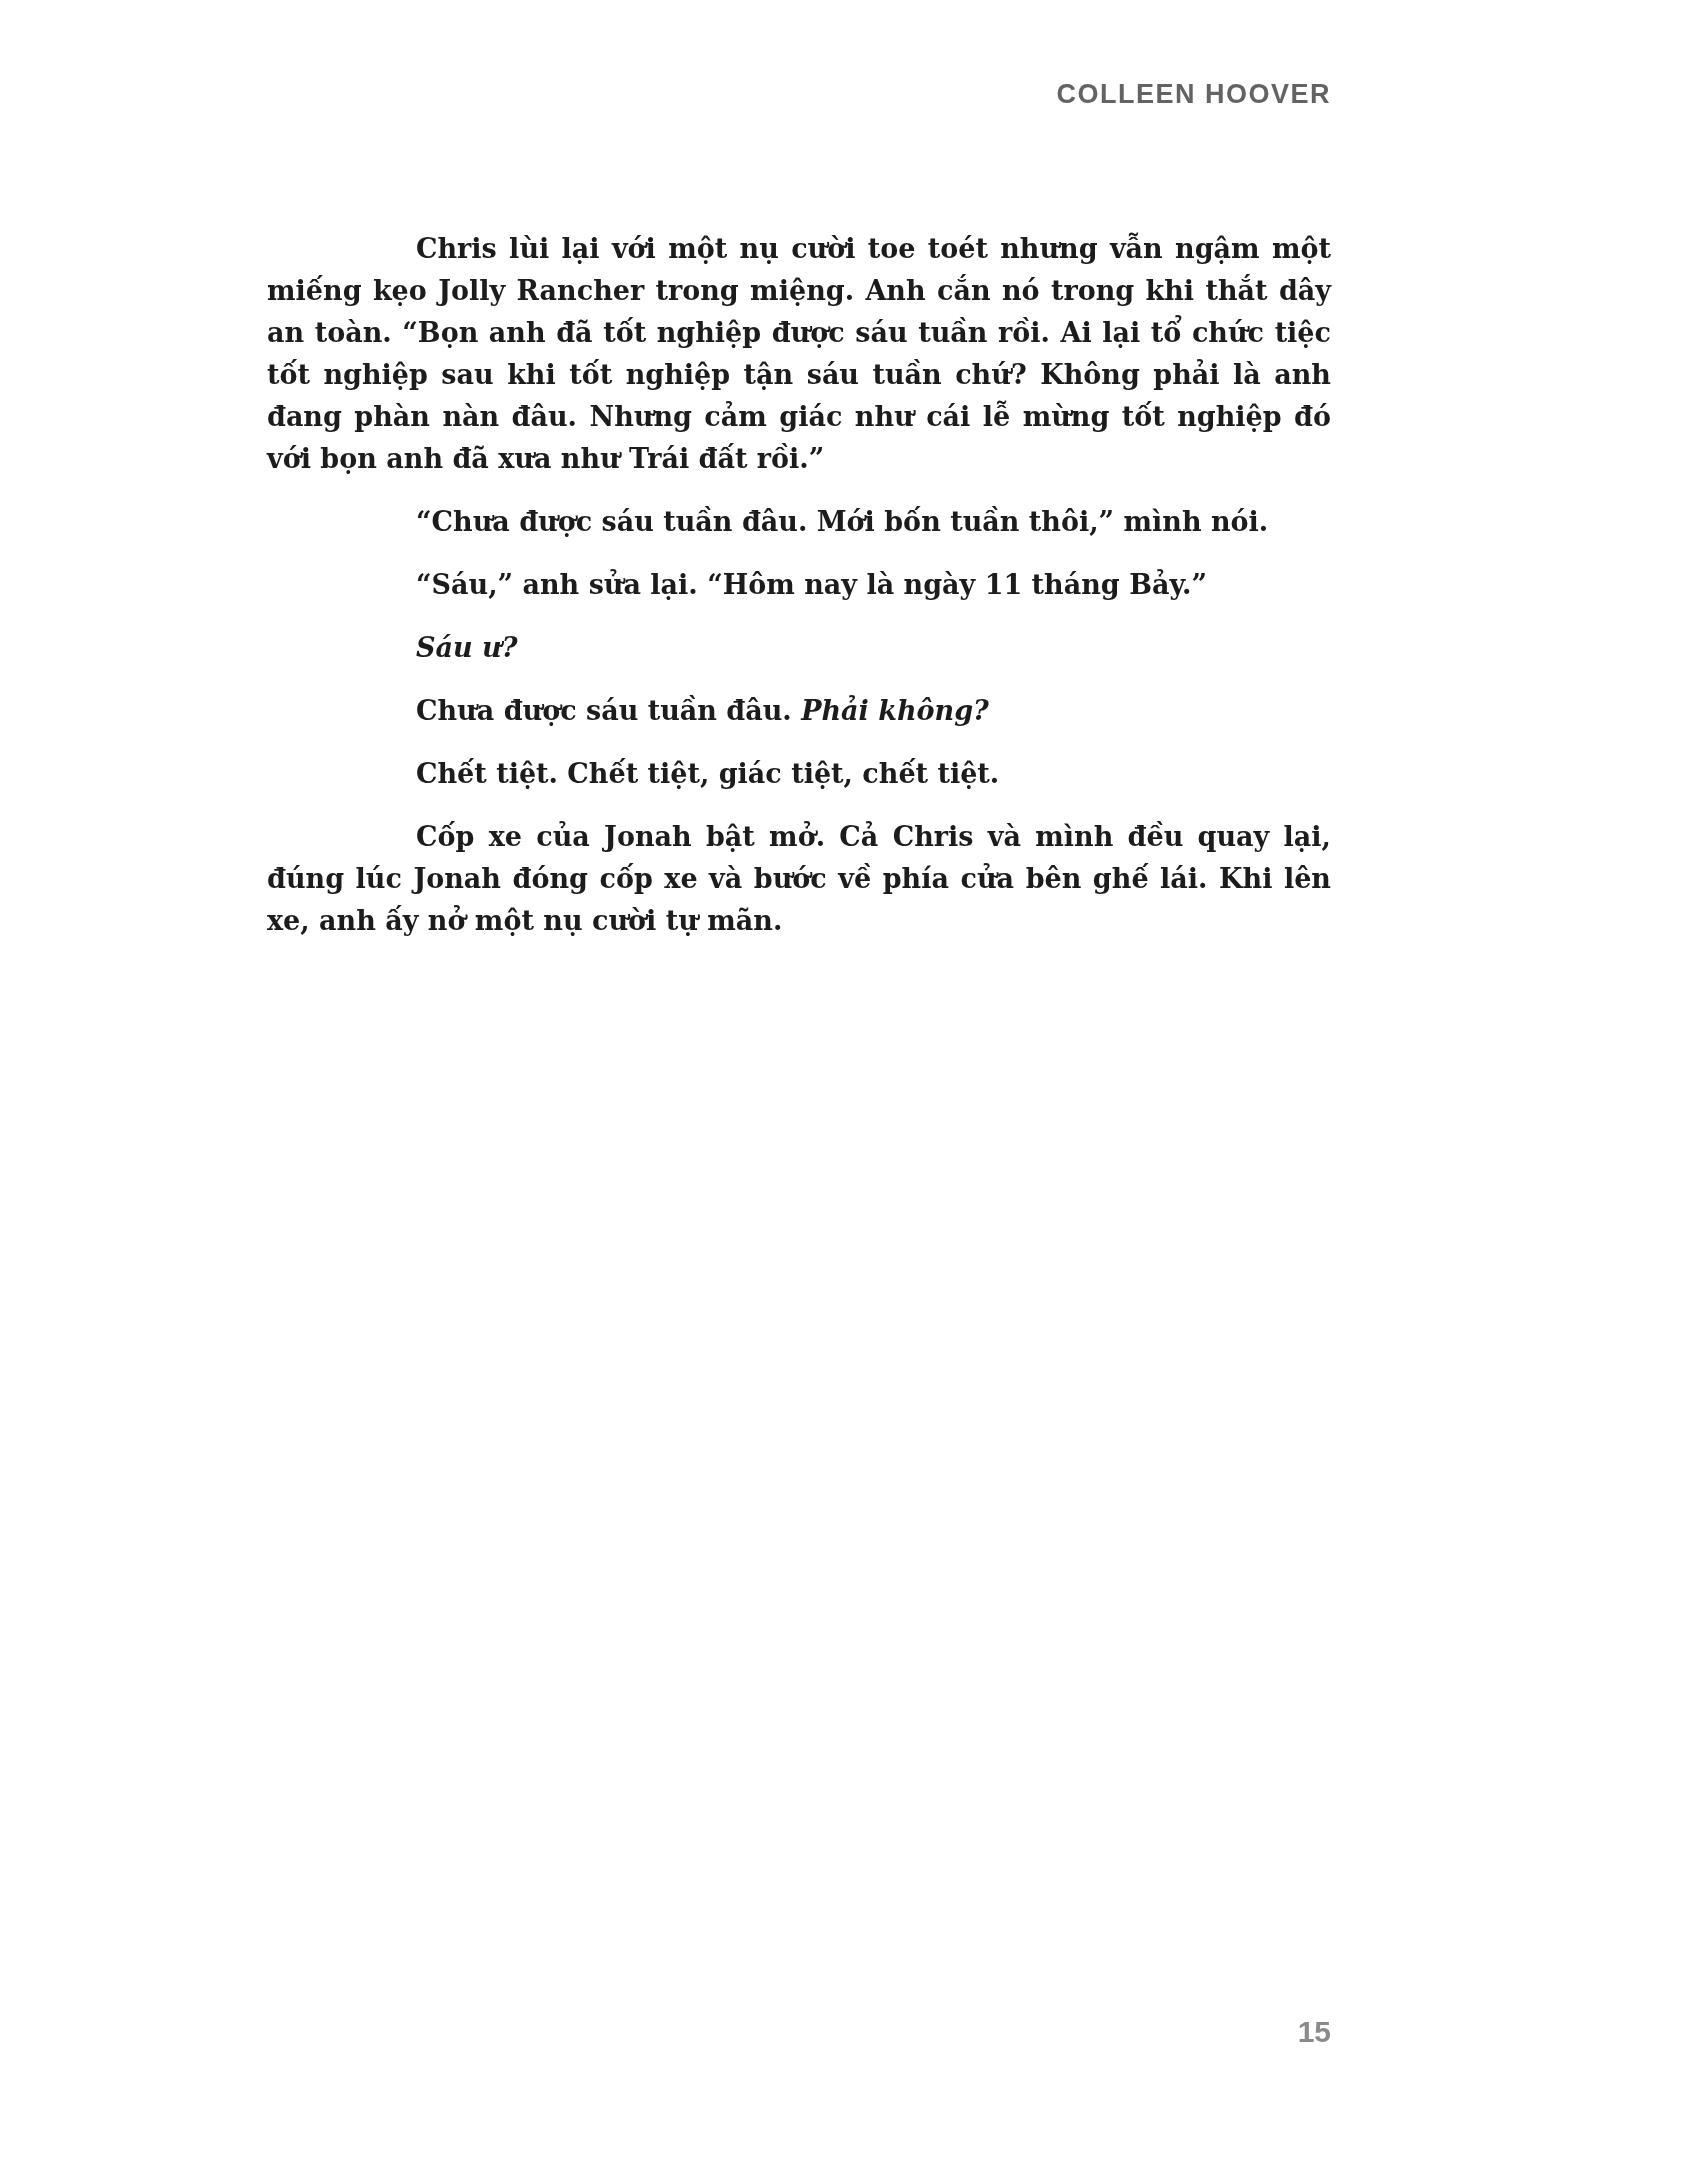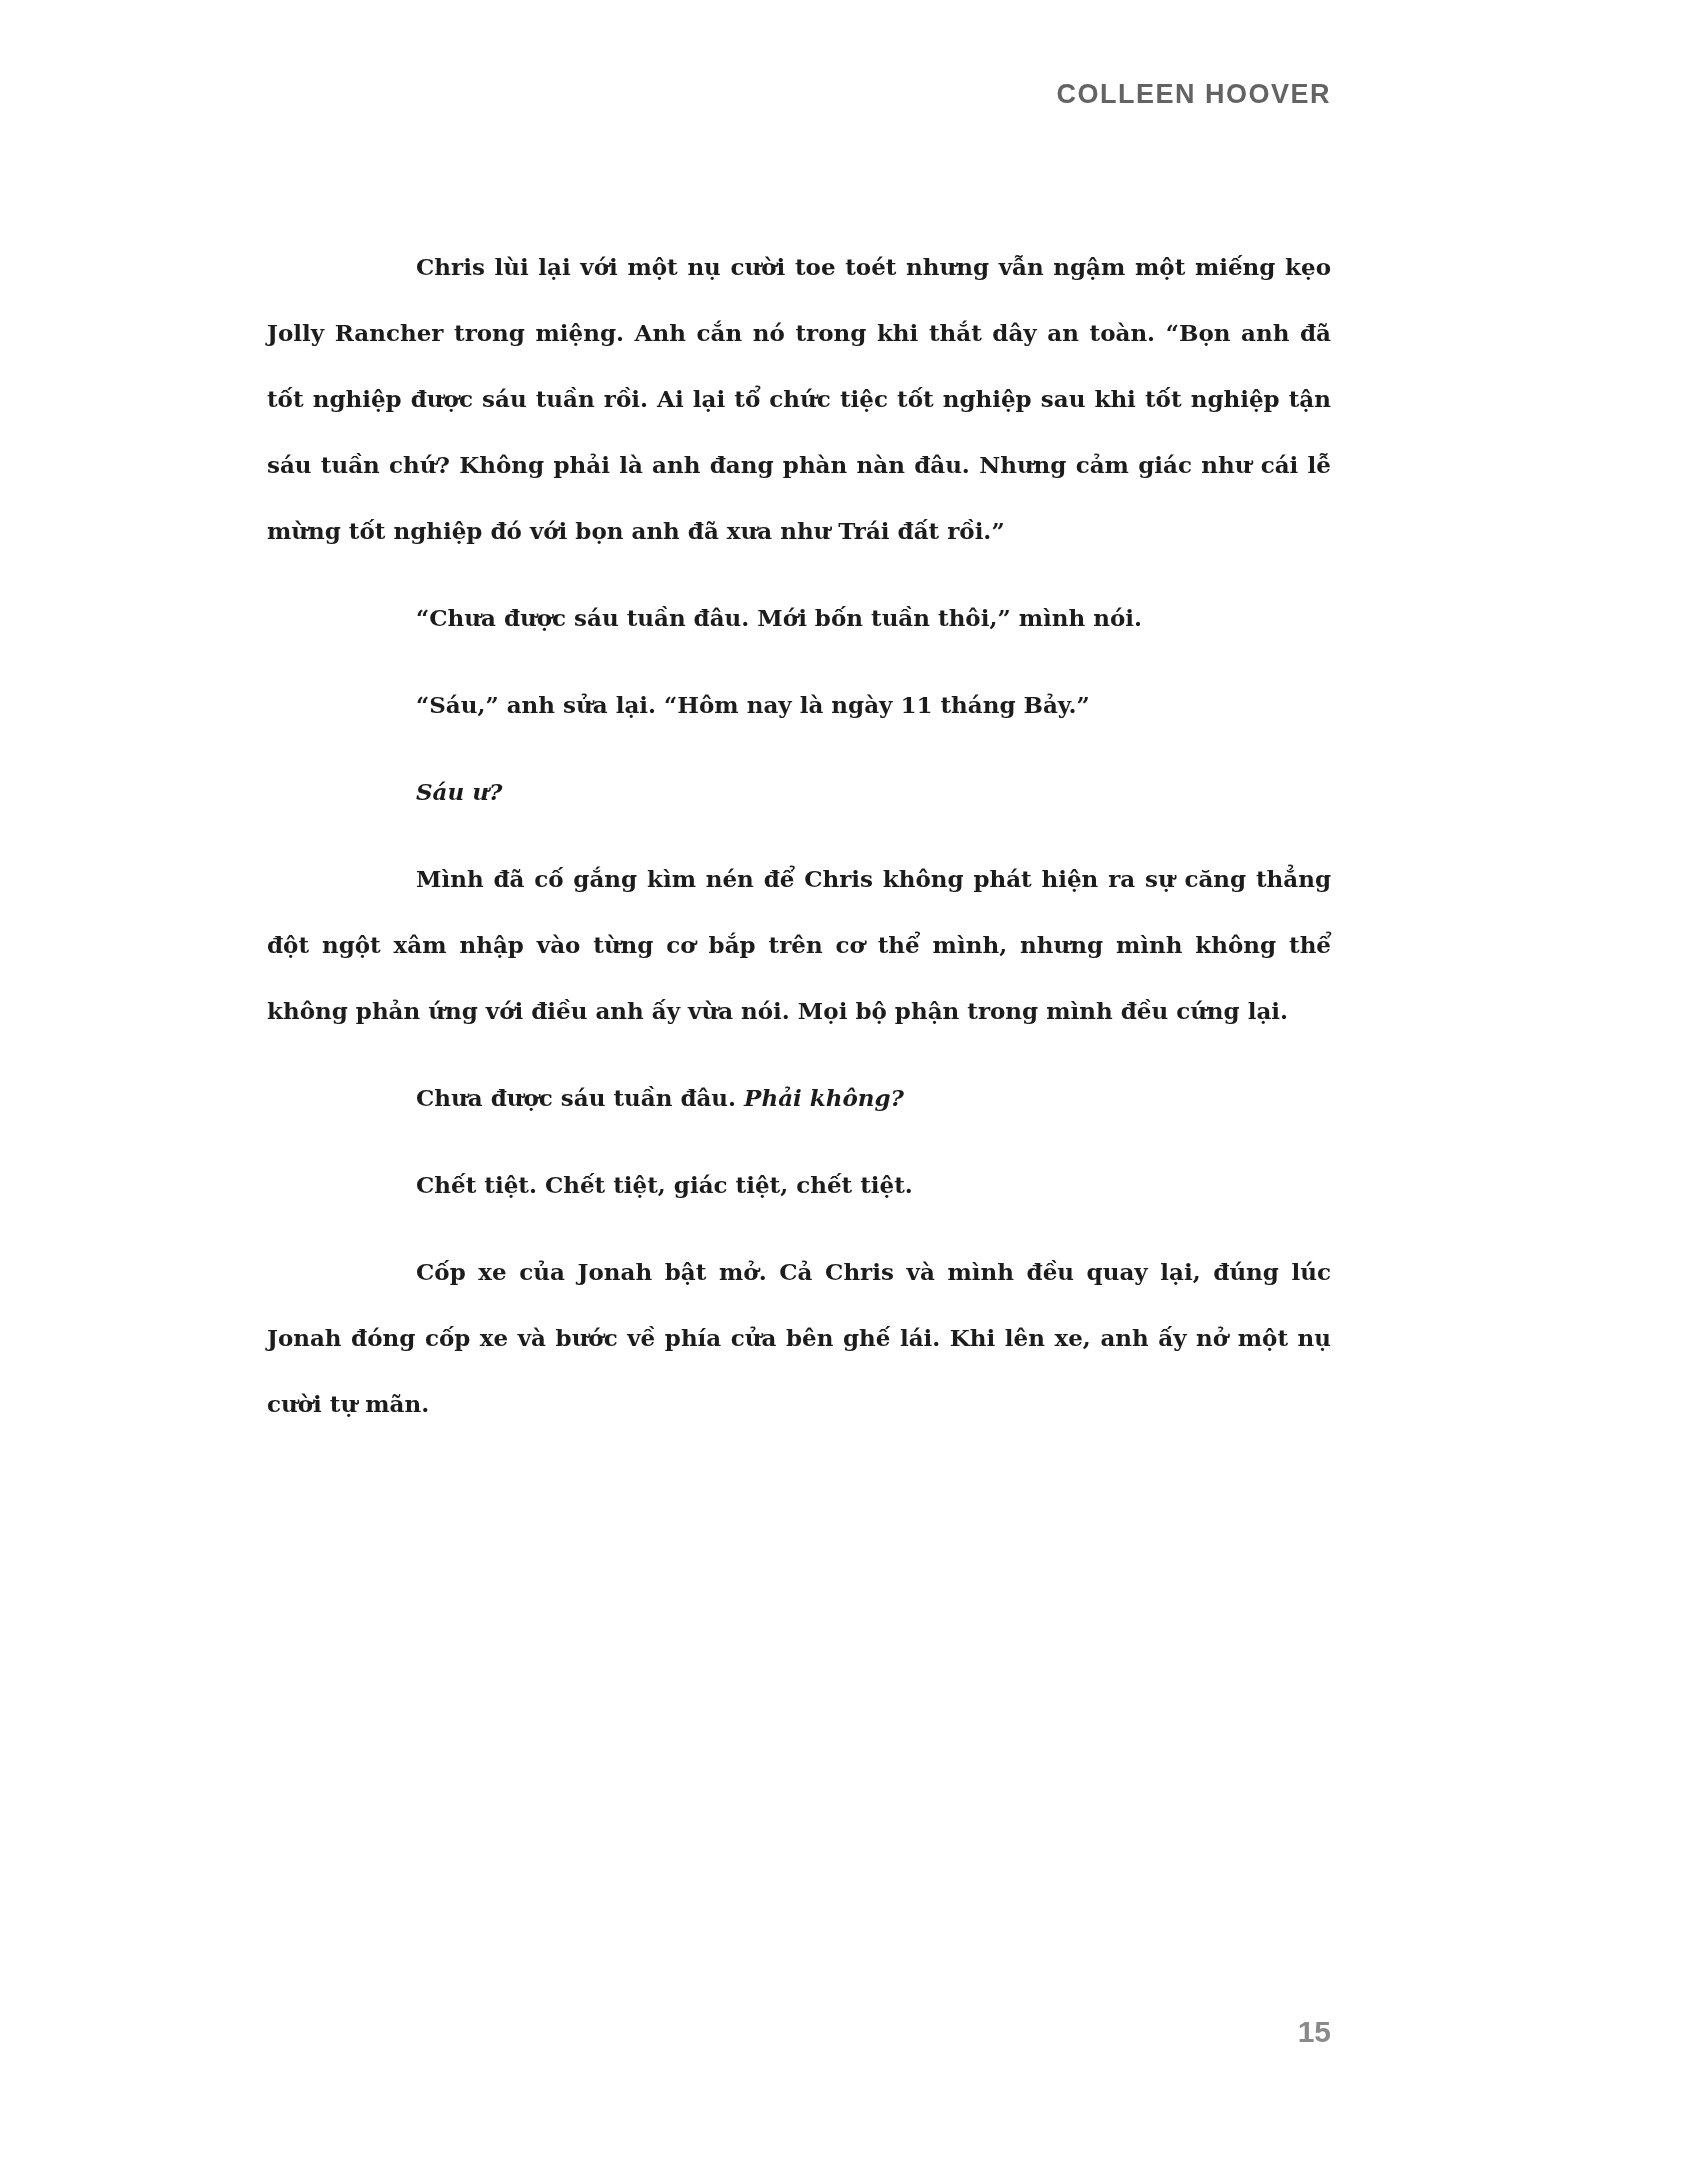--- a/index.html
+++ b/index.html
@@ -23,25 +23,25 @@
     width: 1064px;
     text-align: right;
     font-family: "Liberation Sans", sans-serif;
     font-size: 27px;
     letter-spacing: 1.5px;
     color: #636363;
   }
   .body-text {
     position: absolute;
     left: 267px;
-    top: 234px;
+    top: 228px;
     width: 1064px;
     color: #1c1c1c;
-    font-size: 23px;
-    line-height: 66px;
+    font-size: 27px;
+    line-height: 42px;
     text-align: justify;
   }
   .body-text p {
     margin: 0 0 21px 0;
     text-indent: 149px;
   }
   .it {
     font-style: italic;
     margin-top: 8px;
   }
@@ -63,21 +63,20 @@
 
   <div class="running-header">
     <span>COLLEEN HOOVER</span>
   </div>
 
   <div class="body-text">
     <p><span>Chris lùi lại với một nụ cười toe toét nhưng vẫn ngậm một miếng kẹo Jolly Rancher trong miệng. Anh cắn nó trong khi thắt dây an toàn. “Bọn anh đã tốt nghiệp được sáu tuần rồi. Ai lại tổ chức tiệc tốt nghiệp sau khi tốt nghiệp tận sáu tuần chứ? Không phải là anh đang phàn nàn đâu. Nhưng cảm giác như cái lễ mừng tốt nghiệp đó với bọn anh đã xưa như Trái đất rồi.”</span></p>
     <p><span>“Chưa được sáu tuần đâu. Mới bốn tuần thôi,” mình nói.</span></p>
     <p><span>“Sáu,” anh sửa lại. “Hôm nay là ngày 11 tháng Bảy.”</span></p>
     <p><span class="it">Sáu ư?</span></p>
-    <p><span>Mình đã cố gắng kìm nén để Chris không phát hiện ra sự căng thẳng đột ngột xâm nhập vào từng cơ bắp trên cơ thể mình, nhưng mình không thể không phản ứng với điều anh ấy vừa nói. Mọi bộ phận trong mình đều cứng lại.</span></p>
     <p><span>Chưa được sáu tuần đâu.</span> <span class="it">Phải không?</span></p>
     <p><span>Chết tiệt. Chết tiệt, giác tiệt, chết tiệt.</span></p>
     <p><span>Cốp xe của Jonah bật mở. Cả Chris và mình đều quay lại, đúng lúc Jonah đóng cốp xe và bước về phía cửa bên ghế lái. Khi lên xe, anh ấy nở một nụ cười tự mãn.</span></p>
   </div>
 
   <div class="page-footer">
     <span>15</span>
   </div>
 
 </div>

